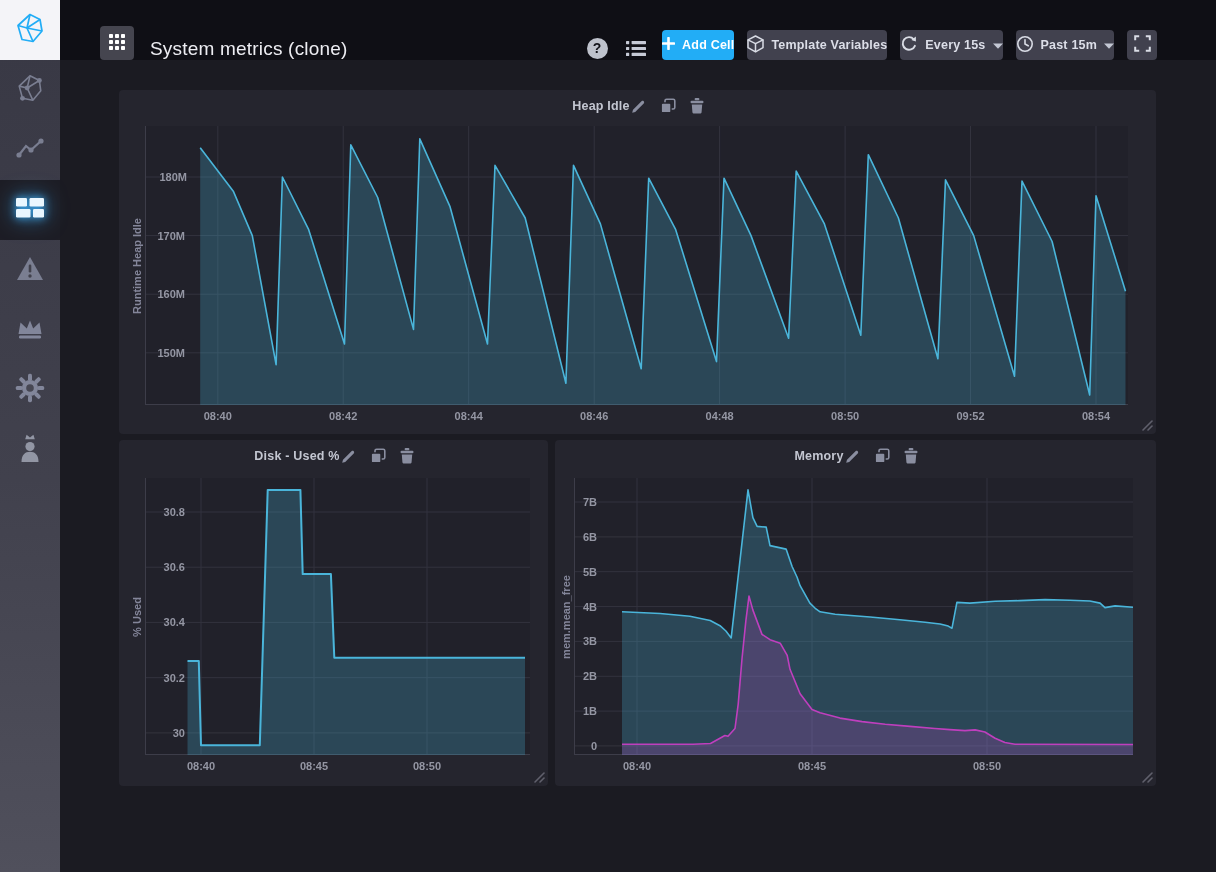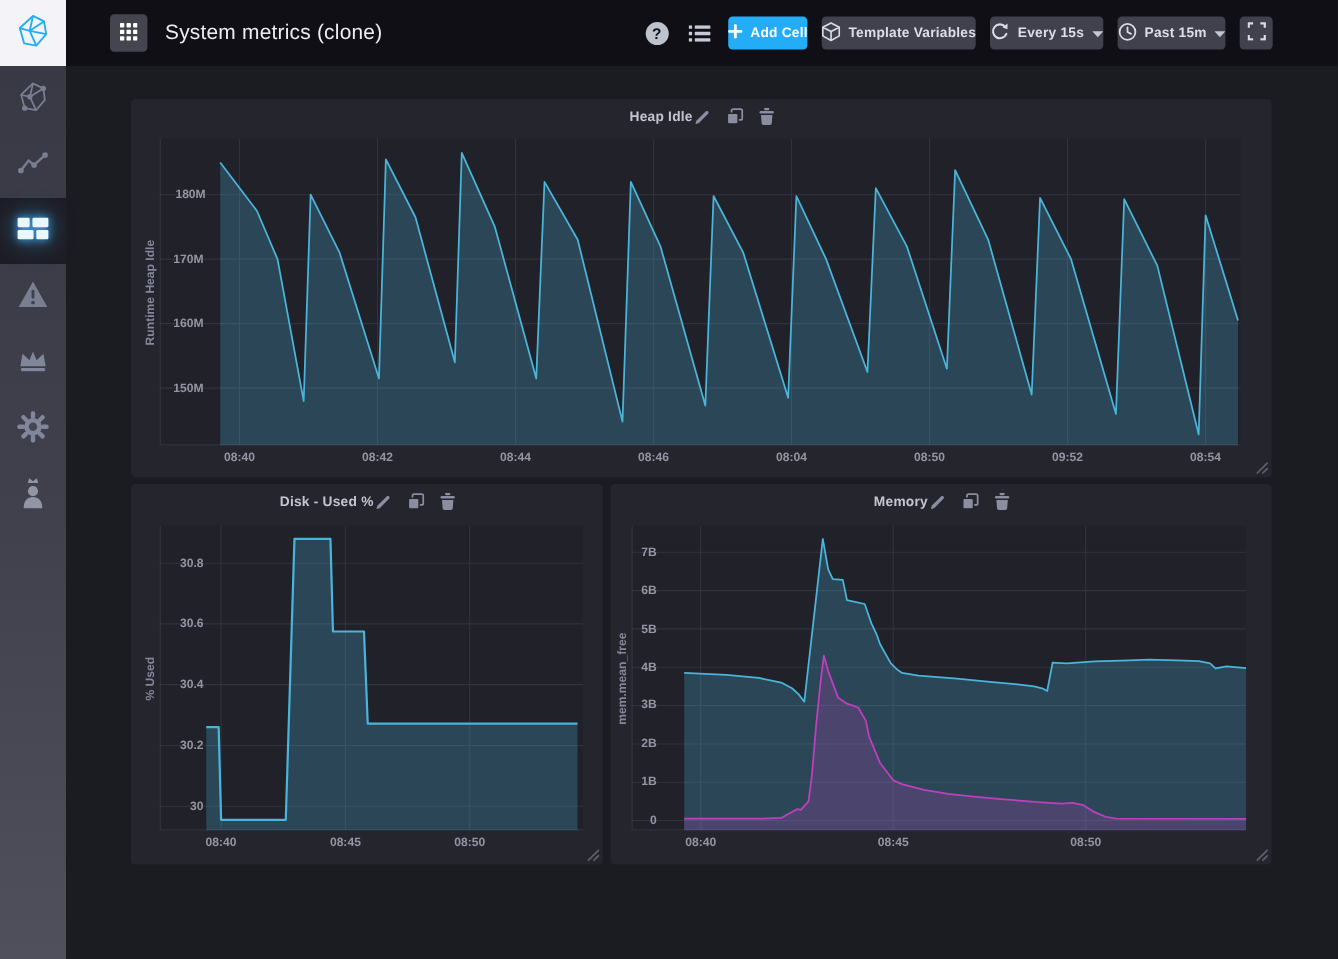--- a/index.html
+++ b/index.html
@@ -22,21 +22,21 @@
     width:60px; height:60px; display:flex; align-items:center; justify-content:center;
     cursor:pointer;
   }
   .nav-item.logo { background:#F4F4F8; }
   .nav-item.active { background:#1D1D25; }
   .dash-glow { filter:drop-shadow(0 0 4px rgba(64,180,255,0.95)) drop-shadow(0 0 10px rgba(64,180,255,0.55)); }
 
   
   .header {
     position:absolute; left:60px; top:0; width:1156px; height:60px;
-    background:#0F0F15; display:flex; align-items:center;
+    background:#0F0F15; display:flex; align-items:flex-end;
     padding:0 59px 0 40px; gap:13px;
   }
   .grid-btn {
     width:34px; height:34px; border:none; border-radius:4px; background:#45454F;
     display:flex; align-items:center; justify-content:center; cursor:pointer; flex:0 0 auto;
   }
   .page-title {
     font-size:19px; font-weight:500; color:#EDEDF2; margin:0 auto 0 3px;
     letter-spacing:.2px; white-space:nowrap;
   }
@@ -306,21 +306,21 @@
             </g>
        <line x1="0.5" y1="0" x2="0.5" y2="279" stroke="#3D3D49"></line>
        <line x1="0" y1="278.5" x2="983" y2="278.5" stroke="#3D3D49"></line>
        <polygon points="55.2,279 55.2,21.7 88.5,65.6 107.3,109.6 131.1,238.6 137.4,51 163.7,103.7 199.5,218 205.8,18.8 232.7,71.5 268.5,203.4 274.8,12.9 304.9,80.3 342.5,218 350,39.3 380.2,92 420.9,257.3 428.5,39.3 455.4,97.9 496.2,242.7 503.7,52.2 530.7,103.7 571.5,235.6 579,52.2 606,109.6 643.6,212.2 651.2,45.1 679.4,97.9 715.8,209.2 723.3,28.7 753.4,92 792.9,232.7 800.5,53.9 828.7,109.6 869.5,250.3 877,55.1 907.1,115.5 944.7,269 951,69.7 980.5,165.3 980.5,279" fill="rgba(74,181,218,0.26)"></polygon>
             <polyline points="55.2,21.7 88.5,65.6 107.3,109.6 131.1,238.6 137.4,51 163.7,103.7 199.5,218 205.8,18.8 232.7,71.5 268.5,203.4 274.8,12.9 304.9,80.3 342.5,218 350,39.3 380.2,92 420.9,257.3 428.5,39.3 455.4,97.9 496.2,242.7 503.7,52.2 530.7,103.7 571.5,235.6 579,52.2 606,109.6 643.6,212.2 651.2,45.1 679.4,97.9 715.8,209.2 723.3,28.7 753.4,92 792.9,232.7 800.5,53.9 828.7,109.6 869.5,250.3 877,55.1 907.1,115.5 944.7,269 951,69.7 980.5,165.3" fill="none" stroke="#4AB5DA" stroke-width="1.6" stroke-linejoin="round"></polyline>
      </svg>
           <div class="tick-x" style="left:68.8px;top:320px">08:40</div>
           <div class="tick-x" style="left:194.2px;top:320px">08:42</div>
           <div class="tick-x" style="left:319.7px;top:320px">08:44</div>
           <div class="tick-x" style="left:445.2px;top:320px">08:46</div>
-          <div class="tick-x" style="left:570.6px;top:320px">08:04</div>
+          <div class="tick-x" style="left:570.6px;top:320px">04:48</div>
           <div class="tick-x" style="left:696.1px;top:320px">08:50</div>
           <div class="tick-x" style="left:821.5px;top:320px">09:52</div>
           <div class="tick-x" style="left:947px;top:320px">08:54</div>
           <div class="tick-y" style="left:18px;top:256.8px">150M</div>
           <div class="tick-y" style="left:18px;top:198.2px">160M</div>
           <div class="tick-y" style="left:18px;top:139.6px">170M</div>
           <div class="tick-y" style="left:20px;top:81px">180M</div>
           <div class="axis-title" style="left:18px;top:175.5px">Runtime Heap Idle</div>
         </div>
       <span class="resize-handle">

